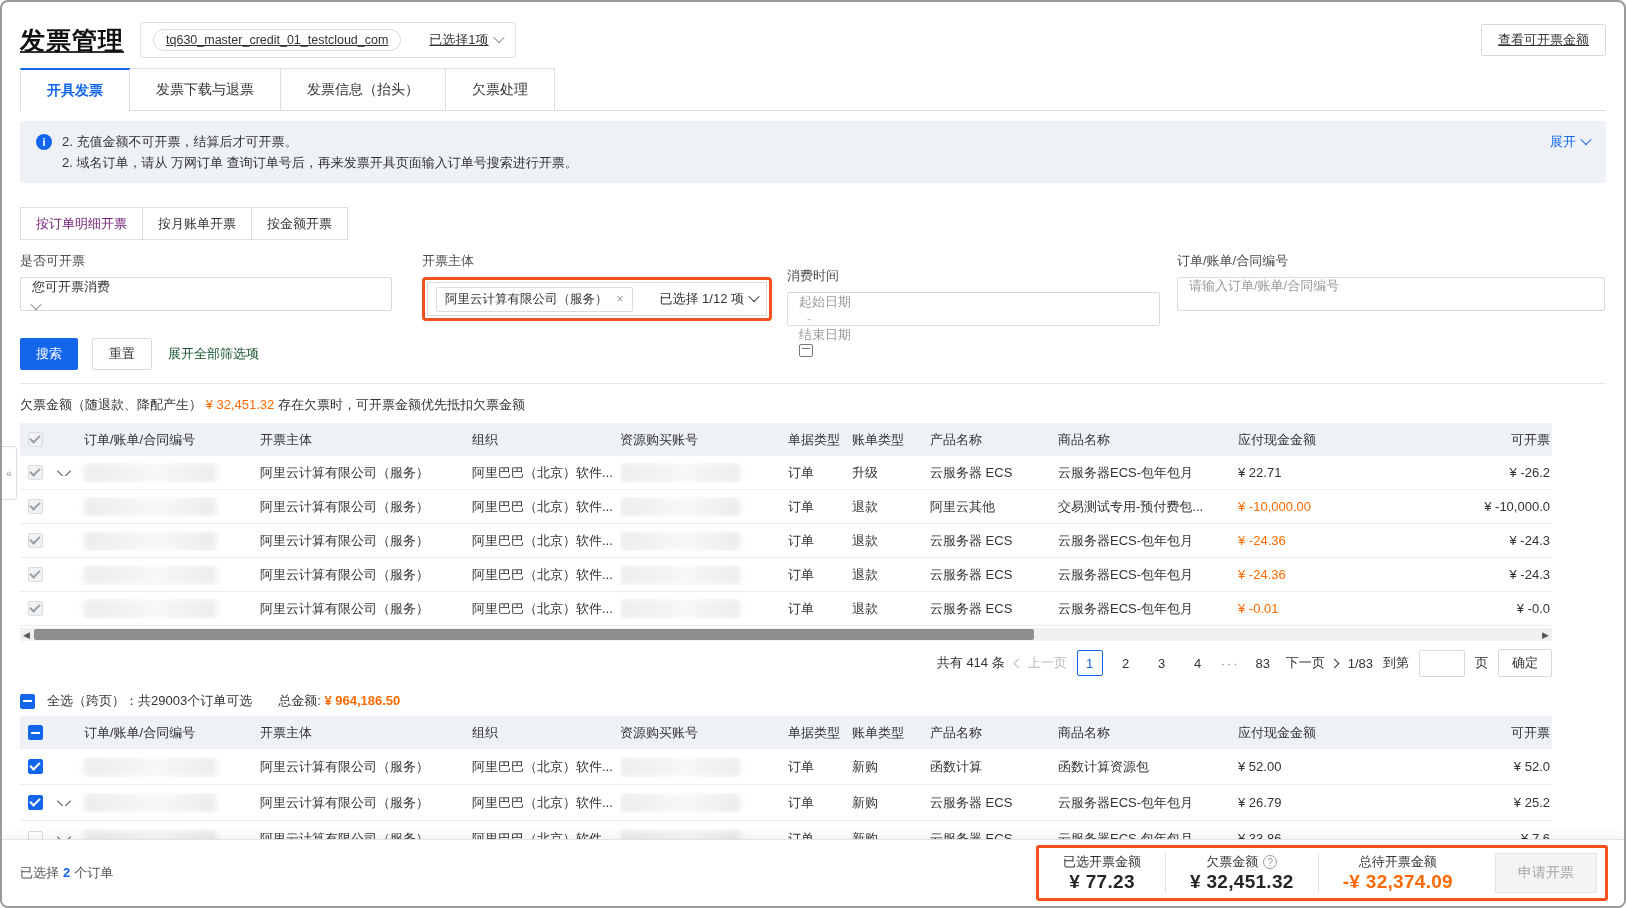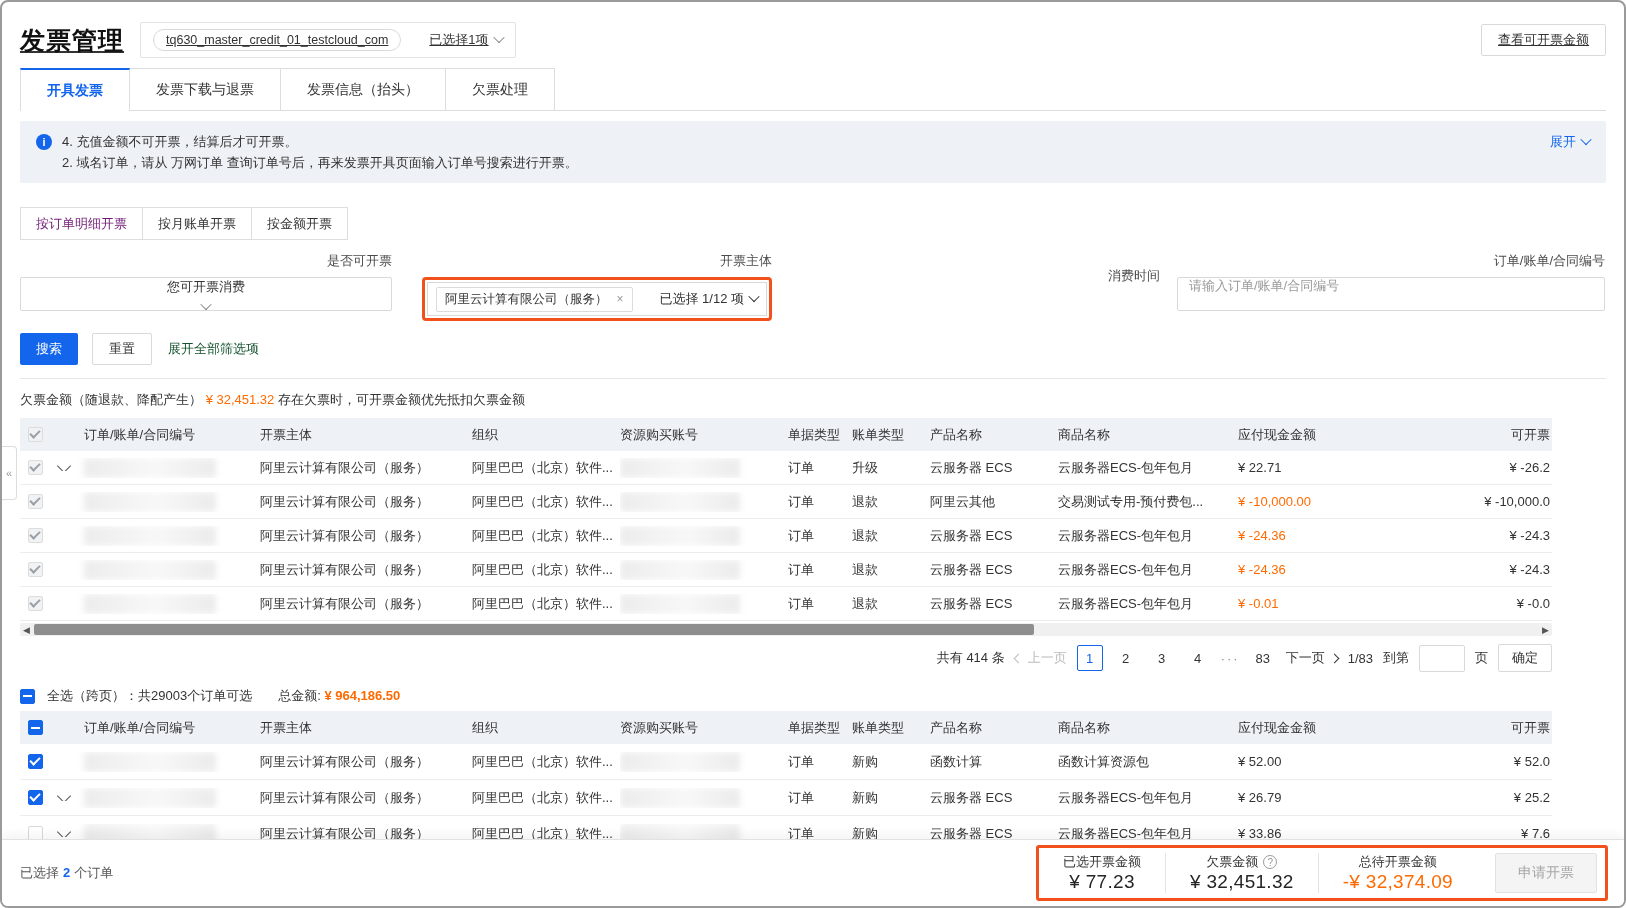--- a/index.html
+++ b/index.html
@@ -34,22 +34,22 @@
   .chev.up-off { margin-left:6px; margin-top:-2px; }
 
   
   .mode-tabs { margin-top:24px; display:flex; }
   .mode-tab { border:1px solid #ddd; background:#fff; height:33px; padding:0 15px; display:flex; align-items:center; cursor:pointer; margin-right:-1px; font-size:13px; }
   .mode-tab.active { color:#701a75; z-index:1; }
 
   
   .filters { margin-top:12px; display:flex; }
   .fgroup { margin-right:0; }
-  .flabel { font-size:13px; color:#4c4c4c; margin-bottom:7px;text-align:right; }
-  .fctrl { height:34px; border:1px solid #d9d9d9; border-radius:2px; display:flex; align-items:center; padding:0 11px; background:#fff; color:#333;flex-direction:column; }
+  .flabel { font-size:13px; color:#4c4c4c; margin-bottom:7px; }
+  .fctrl { height:34px; border:1px solid #d9d9d9; border-radius:2px; display:flex; align-items:flex-start; padding:0 11px; background:#fff; color:#333;flex-direction:column; }
   .g1 { width:372px; } .g1 + .gap { width:30px; }
   .g3 { width:373px; } .g4 { width:428px; }
   .gap { flex:none; }
   .select-value { flex:1; }
   .chev-grey { color:#888; }
   .annotation { border:3px solid #f2511b; border-radius:4px; padding:2px; }
   .entity-ctrl { width:340px; border:1px solid #d9d9d9; height:34px; display:flex; align-items:center; padding:0 8px; background:#fff; }
   .entity-tag { border:1px solid #dcdcdc; border-radius:2px; padding:3px 8px; display:flex; align-items:center; font-size:12.5px; color:#333; background:#fff; white-space:nowrap; }
   .tag-close { margin-left:9px; color:#999; font-size:12px; cursor:pointer; font-style:normal; }
   .entity-selected { margin-left:auto; display:flex; align-items:center; gap:6px; color:#333; }
@@ -130,21 +130,21 @@
   .sa-total { margin-left:14px; }
 
   
   .footer-bar { position:absolute; left:0; right:0; bottom:0; height:67px; background:#fff; border-top:1px solid #e2e2e2; box-shadow:0 -4px 10px rgba(0,0,0,.05); display:flex; align-items:center; padding:0 16px 0 18px; z-index:5; }
   .selected-info { color:#555; }
   .selected-count { color:#1366ec; font-weight:700; margin:0 4px; }
   .footer-annotation { margin-left:auto; border:3px solid #f2511b; border-radius:3px; display:flex; align-items:center; padding:5px 8px 5px 0; }
   .stat { text-align:center; padding:0 24px; border-left:1px solid #e4e4e4; }
   .stat:first-child { border-left:none; }
   .stat-label { font-size:13px; color:#333; display:flex; align-items:center; justify-content:center; gap:5px; }
-  .stat-value { font-size:19px; color:#262626; margin-top:0; letter-spacing:.3px; }
+  .stat-value { font-size:19px; color:#262626; margin-top:0; letter-spacing:.3px;font-weight:bold; }
   .stat-value.orange { color:#ff6a00; }
   .help-icon { width:14px; height:14px; border-radius:50%; border:1px solid #9a9a9a; color:#9a9a9a; font-size:10px; display:inline-flex; align-items:center; justify-content:center; font-style:normal; }
   .btn-apply { margin-left:18px; height:40px; padding:0 22px; background:#f4f4f4; border:1px solid #e2e2e2; color:#a6a6a6; font-size:14px; border-radius:2px; font-family:inherit; }
 
   
   .left-handle { position:absolute; left:0; top:444px; width:15px; height:54px; background:#fff; border:1px solid #ddd; border-left:none; border-radius:0 4px 4px 0; display:flex; align-items:center; justify-content:center; color:#999; font-size:11px; cursor:pointer; z-index:4; }
 </style>
 </head>
 <body>
 
@@ -164,21 +164,21 @@
   <nav class="tabs">
     <div class="tab active">开具发票</div>
     <div class="tab">发票下载与退票</div>
     <div class="tab">发票信息（抬头）</div>
     <div class="tab">欠票处理</div>
   </nav>
 
   <div class="notice">
     <i class="info-icon">i</i>
     <div class="notice-lines">
-      <div>4. 充值金额不可开票，结算后才可开票。</div>
+      <div>2. 充值金额不可开票，结算后才可开票。</div>
       <div>2. 域名订单，请从 万网订单 查询订单号后，再来发票开具页面输入订单号搜索进行开票。</div>
     </div>
     <span class="expand-link">
         <span>展开</span>
         <span class="chev up-off"></span>
       </span>
   </div>
 
   <div class="mode-tabs">
     <div class="mode-tab active">按订单明细开票</div>
@@ -206,20 +206,26 @@
           <span class="entity-selected">
             <span>已选择 1/12 项</span>
             <span class="chev" style="margin-top:-3px;"></span>
           </span>
         </div>
       </div>
     </div>
     <div class="gap" style="width:15px;"></div>
     <div class="fgroup g3" style="margin-top:15px;">
       <div class="flabel">消费时间</div>
+      <div class="fctrl date-range">
+        <span class="placeholder">起始日期</span>
+        <span class="dash">-</span>
+        <span class="placeholder" style="margin-right:auto;">结束日期</span>
+        <span class="cal-icon"></span>
+      </div>
     </div>
     <div class="gap" style="width:17px;"></div>
     <div class="fgroup g4">
       <div class="flabel">订单/账单/合同编号</div>
       <div class="fctrl">
         <input class="finput" placeholder="请输入订单/账单/合同编号" style="">
       </div>
     </div>
   </div>
 

